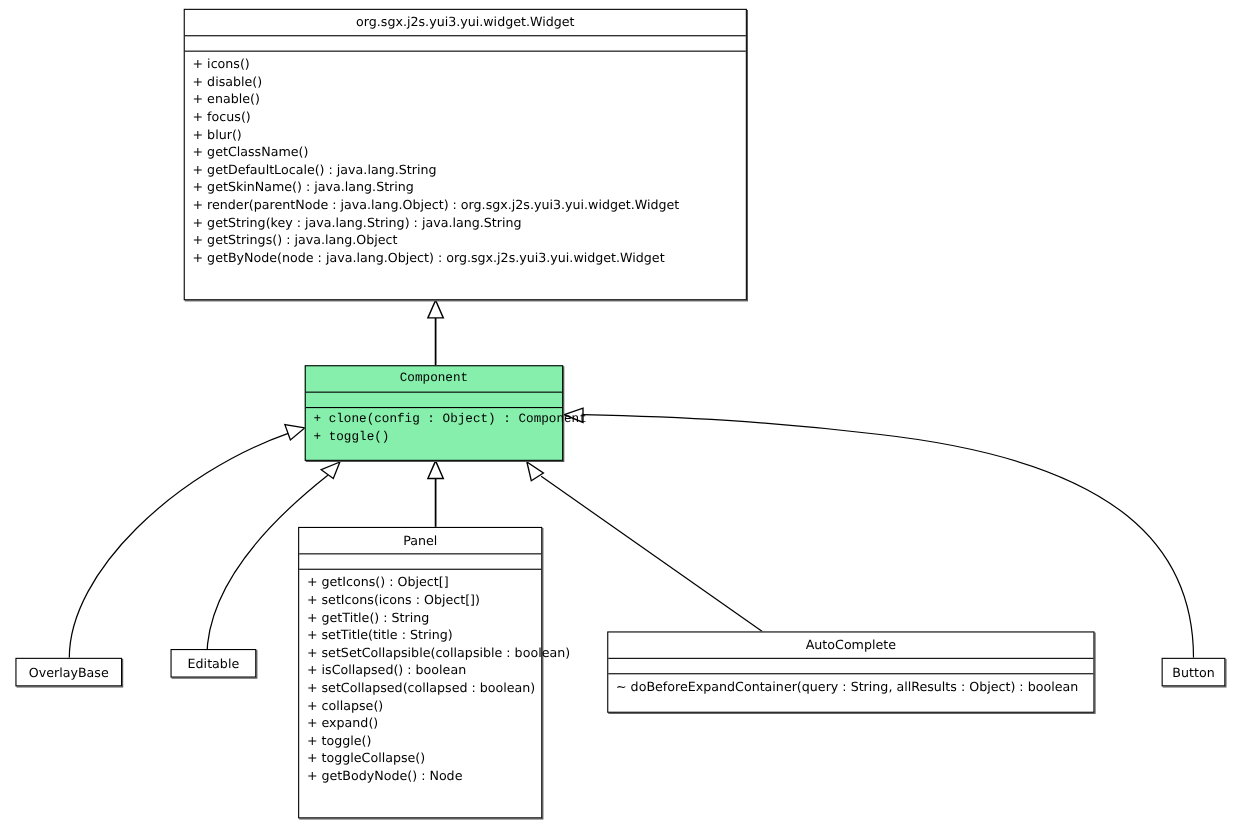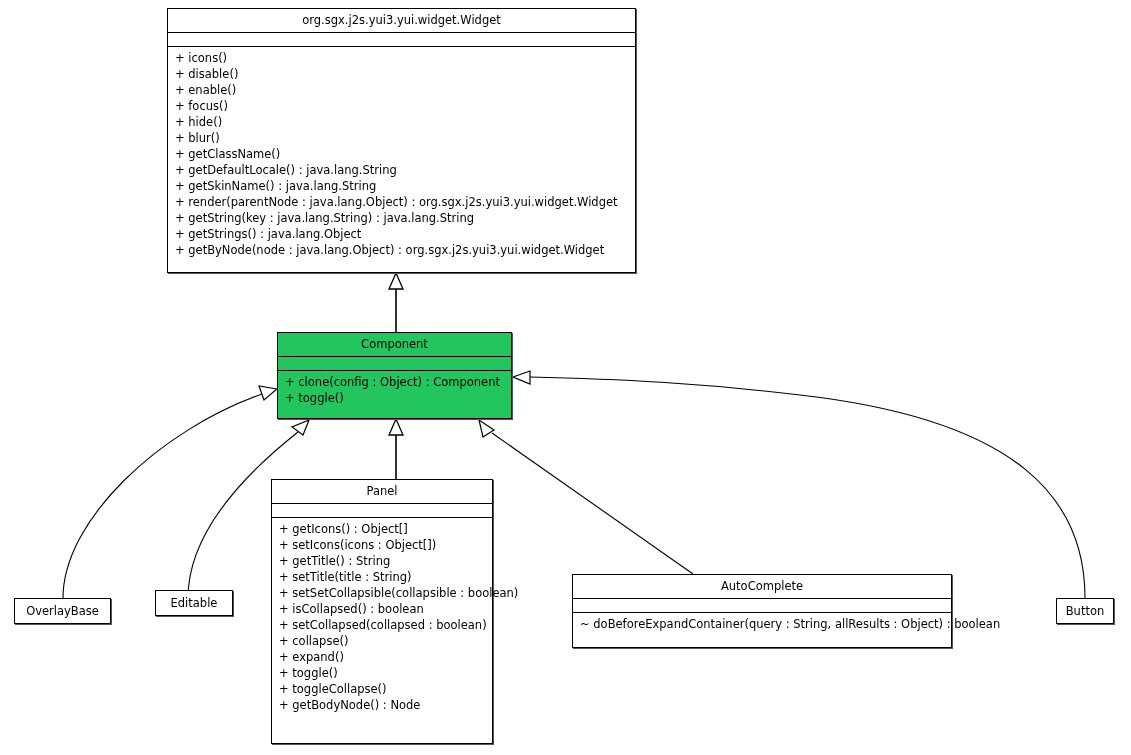--- a/index.html
+++ b/index.html
@@ -25,21 +25,22 @@
   }
   .uml-class {
     position: absolute;
     box-sizing: border-box;
     border: 1px solid #000000;
     background: #ffffff;
     box-shadow: 1px 1px 0 0 #555555;
     z-index: 5;
   }
   .uml-class.highlight {
-    background: #22c55e;
+    background: #86efac;
+    font-family: Liberation Mono, monospace;
   }
   .cls-name {
     text-align: center;
     font-size: 11.5px;
     color: #000000;
     line-height: 14px;
     padding: 4px 4px 5px 4px;
     white-space: nowrap;
     overflow: hidden;
   }
@@ -97,31 +98,30 @@
       <line x1="693" y1="574" x2="492" y2="433" stroke="#000000" stroke-width="1.1"></line>
       <polygon points="479,420 483,437 494,430" fill="#ffffff" stroke="#000000" stroke-width="1.2"></polygon>
     </g>
 
     <g>
       <path d="M 1085,598 C 1085,500 1020,420 800,395 C 700,383 620,379 530,377" fill="none" stroke="#000000" stroke-width="1.1"></path>
       <polygon points="513,377 530,371 530,384" fill="#ffffff" stroke="#000000" stroke-width="1.2"></polygon>
     </g>
   </svg>
 
-  <div class="uml-class" style="left:167px; top:8px; width:469px; height:265px;">
+  <div class="uml-class" style="left:167px; top:8px; width:512px; height:265px;">
     <div class="cls-name">org.sgx.j2s.yui3.yui.widget.Widget</div>
     <div class="cls-sep"></div>
     <div class="cls-attrs empty-compartment"></div>
     <div class="cls-sep"></div>
     <div class="cls-ops">
       <div class="op">+ icons()</div>
       <div class="op">+ disable()</div>
       <div class="op">+ enable()</div>
       <div class="op">+ focus()</div>
-      <div class="op">+ hide()</div>
       <div class="op">+ blur()</div>
       <div class="op">+ getClassName()</div>
       <div class="op">+ getDefaultLocale() : java.lang.String</div>
       <div class="op">+ getSkinName() : java.lang.String</div>
       <div class="op">+ render(parentNode : java.lang.Object) : org.sgx.j2s.yui3.yui.widget.Widget</div>
       <div class="op">+ getString(key : java.lang.String) : java.lang.String</div>
       <div class="op">+ getStrings() : java.lang.Object</div>
       <div class="op">+ getByNode(node : java.lang.Object) : org.sgx.j2s.yui3.yui.widget.Widget</div>
     </div>
   </div>
@@ -151,21 +151,21 @@
       <div class="op">+ isCollapsed() : boolean</div>
       <div class="op">+ setCollapsed(collapsed : boolean)</div>
       <div class="op">+ collapse()</div>
       <div class="op">+ expand()</div>
       <div class="op">+ toggle()</div>
       <div class="op">+ toggleCollapse()</div>
       <div class="op">+ getBodyNode() : Node</div>
     </div>
   </div>
 
-  <div class="uml-class" style="left:572px; top:574px; width:380px; height:74px;">
+  <div class="uml-class" style="left:552px; top:574px; width:443px; height:74px;">
     <div class="cls-name">AutoComplete</div>
     <div class="cls-sep"></div>
     <div class="cls-attrs empty-compartment"></div>
     <div class="cls-sep"></div>
     <div class="cls-ops">
       <div class="op">~ doBeforeExpandContainer(query : String, allResults : Object) : boolean</div>
     </div>
   </div>
 
   <div class="uml-class" style="left:14px; top:598px; width:97px; height:26px;">

